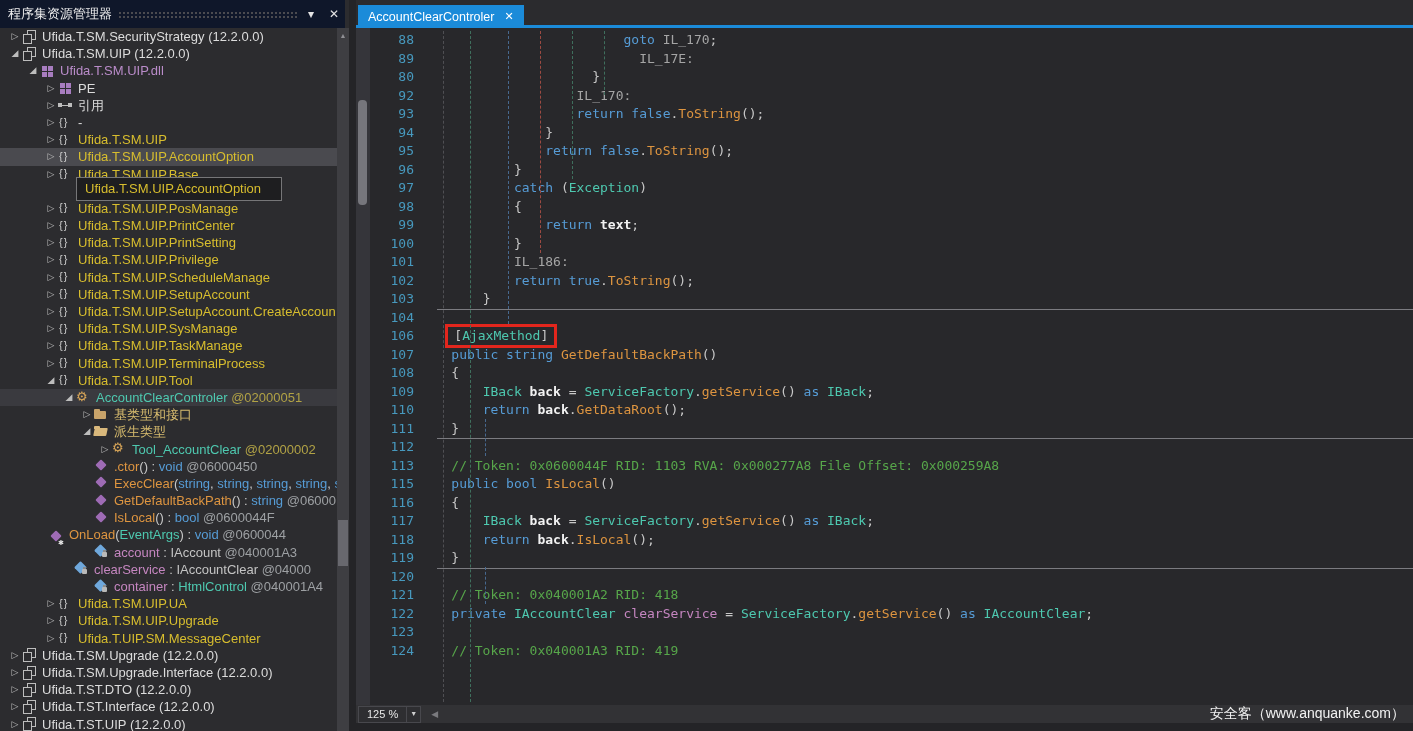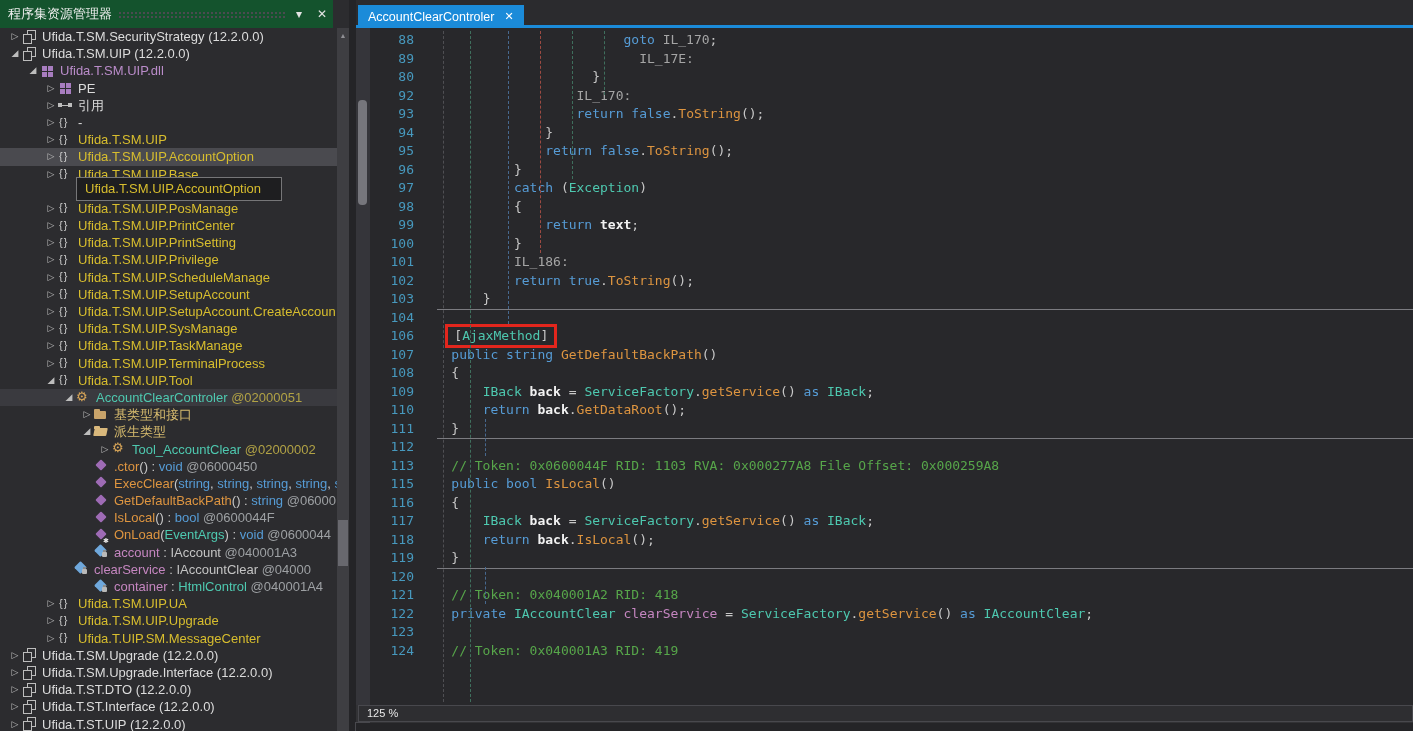--- a/index.html
+++ b/index.html
@@ -1,20 +1,20 @@
 <!DOCTYPE html>
 <html><head>
 <meta charset="utf-8">
 <style>
   html,body{margin:0;padding:0;background:#2b2b2e;}
   #app{position:relative;width:1413px;height:731px;overflow:hidden;background:#2b2b2e;
        font-family:"Liberation Sans",sans-serif;-webkit-font-smoothing:antialiased;}
   
   .explorer{position:absolute;left:0;top:0;width:349px;height:731px;background:#2c2c2f;}
-  .exp-header{position:absolute;left:0;top:0;right:16px;height:28px;background:#14532d;}
+  .exp-header{position:absolute;left:0;top:0;right:4px;height:28px;background:#0f172a;}
   .exp-title{position:absolute;left:8px;top:0;line-height:28px;font-size:13px;color:#efefef;}
   .exp-dots{position:absolute;left:118px;right:46px;top:11px;height:7px;
             background-image:radial-gradient(#4b4b50 1px,transparent 1.2px);background-size:4px 4px;}
   .exp-btns{position:absolute;right:4px;top:0;height:28px;display:flex;align-items:center;gap:9px;}
   .hbtn{color:#e4e4e4;font-size:12px;width:14px;text-align:center;cursor:default;}
   .tree{position:absolute;left:0;top:28px;right:12px;bottom:0;overflow:hidden;}
   .trow{height:17.2px;line-height:17.2px;display:flex;align-items:center;white-space:nowrap;font-size:13px;}
   .trow.sel{background:#4a4a4f;}
   .trow.sel2{background:#3a3a3f;}
   .exp-glyph{display:inline-block;width:14px;font-size:9px;color:#bdbdbd;text-align:center;flex:0 0 14px;}
@@ -62,21 +62,21 @@
   .cl{height:18.5px;line-height:18.5px;position:relative;white-space:pre;
       font-family:"DejaVu Sans Mono","Liberation Mono",monospace;font-size:13px;color:#c8c8c8;}
   .cl.sep::after{content:"";position:absolute;left:67px;right:0;bottom:-1px;border-top:1px solid #7b7b80;}
   .lnum{display:inline-block;width:44px;text-align:right;margin-right:6px;color:#4799be;}
   .c-k{color:#569cd6;} .c-t{color:#4ec9b0;} .c-m{color:#de9540;} .c-c{color:#57a64a;}
   .c-v{color:#f2f2f2;font-weight:bold;} .c-lb{color:#a5a5a5;} .c-p{color:#c8c8c8;} .c-f{color:#c586c0;}
   .c-w{color:#dcdcdc;} .c-ns{color:#d8be2e;} .c-mod{color:#ba8cca;} .c-cls{color:#4ec9b0;}
   .c-addr{color:#b1a245;} .c-fold{color:#d8bc6e;} .c-kt{color:#569cd6;} .c-ty{color:#c4c4c4;} .c-ga{color:#9da0a3;}
   .redbox{border:3px solid #e3261d;padding:1px 6px 2px 6px;margin-left:-6px;}
   
-  .ebottom{position:absolute;left:0;right:0;bottom:8px;height:18px;background:#323235;display:flex;flex-direction:column;}
+  .ebottom{position:absolute;left:0;right:0;bottom:8px;height:18px;background:#323235;display:flex;align-items:center;}
   .zbox{border:1px solid #48484d;height:15px;line-height:15px;padding:0 8px;font-size:11px;color:#e8e8e8;margin-left:2px;background:#2e2e31;}
   .zdrop{border:1px solid #48484d;height:15px;line-height:14px;width:13px;text-align:center;font-size:7px;color:#cfcfcf;margin-left:-1px;background:#2e2e31;}
   .harrow{color:#7a7a7e;font-size:9px;margin-left:10px;}
   .wmark{margin-left:auto;padding-right:8px;font-size:14px;color:#f2f2f2;}
   .estatus{position:absolute;left:0;right:0;bottom:0;height:8px;background:#242427;}
 </style>
 </head>
 <body>
 
 <div id="app">
@@ -225,21 +225,21 @@
         <div class="trow" style="padding-left: 80px;">
           <span class="exp-glyph"></span>
           <span class="ticon i-method"></span>
           <span class="tlab"><span class="c-m">GetDefaultBackPath</span><span class="c-p">() : </span><span class="c-kt">string</span><span class="c-ga"> @06000</span></span>
         </div>
         <div class="trow" style="padding-left: 80px;">
           <span class="exp-glyph"></span>
           <span class="ticon i-method"></span>
           <span class="tlab"><span class="c-m">IsLocal</span><span class="c-p">() : </span><span class="c-kt">bool</span><span class="c-ga"> @0600044F</span></span>
         </div>
-        <div class="trow" style="padding-left: 80px;">
+        <div class="trow" style="padding-left: 35px; align-items: flex-end;">
           <span class="exp-glyph"></span>
           <span class="ticon i-method-override"></span>
           <span class="tlab"><span class="c-m">OnLoad</span><span class="c-p">(</span><span class="c-t">EventArgs</span><span class="c-p">) : </span><span class="c-kt">void</span><span class="c-ga"> @0600044</span></span>
         </div>
         <div class="trow" style="padding-left: 80px;">
           <span class="exp-glyph"></span>
           <span class="ticon i-field"></span>
           <span class="tlab"><span class="c-f">account</span><span class="c-p"> : </span><span class="c-ty">IAccount</span><span class="c-ga"> @040001A3</span></span>
         </div>
         <div class="trow" style="padding-left: 60px;">

